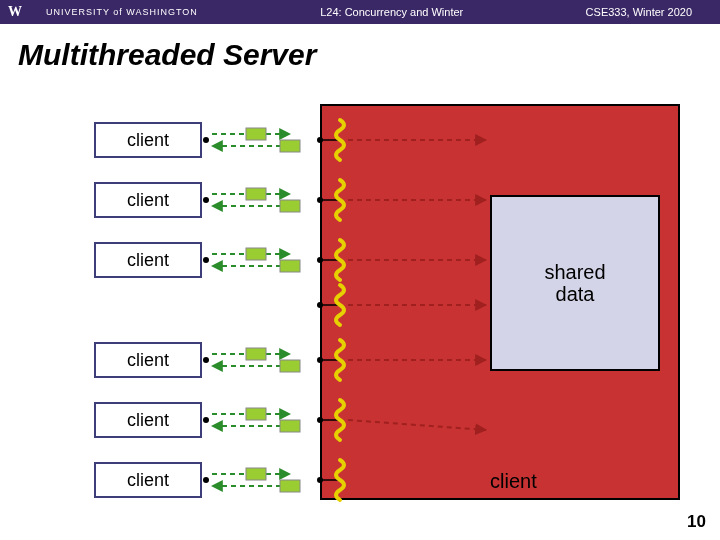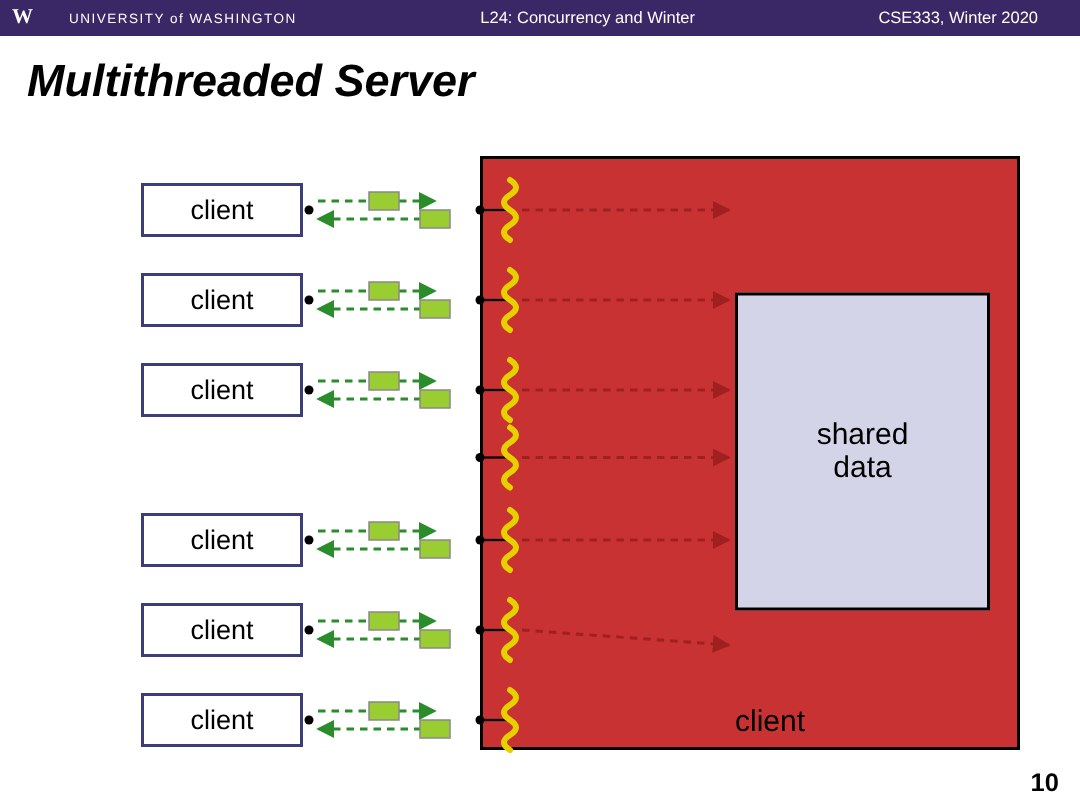--- a/index.html
+++ b/index.html
@@ -49,21 +49,21 @@
   <div class="client-box" style="left:94px; top:252px;">
       <span>client</span>
     </div>
   <div class="client-box" style="left:94px; top:312px;">
       <span>client</span>
     </div>
   <div class="client-box" style="left:94px; top:372px;">
       <span>client</span>
     </div>
 
-  <div class="shared-box" style="left:490px; top:105px; width:170px; height:212px;">
+  <div class="shared-box" style="left:490px; top:105px; width:170px; height:176px;">
     <span>shared</span>
     <span>data</span>
   </div>
 
   <div class="server-label" style="left:490px; top:380px;">client</div>
 
   <svg class="overlay" width="720" height="420">
     <defs>
       <marker id="ah-green" viewBox="0 0 10 10" refX="9" refY="5" markerWidth="6" markerHeight="6" orient="auto">
           <path d="M0,0 L10,5 L0,10 z" fill="#2a8c2a"></path>

